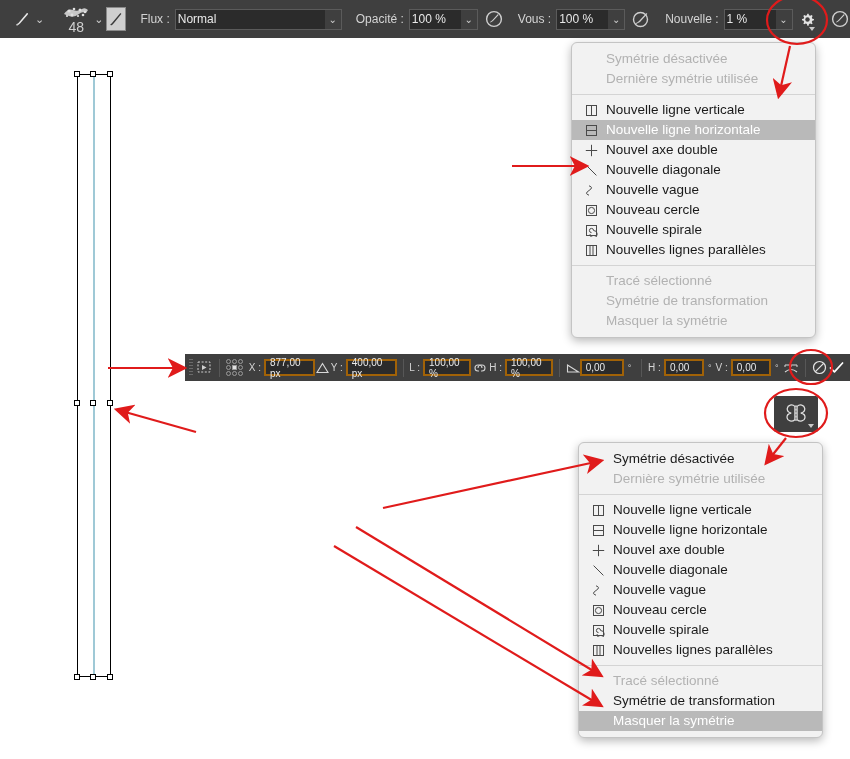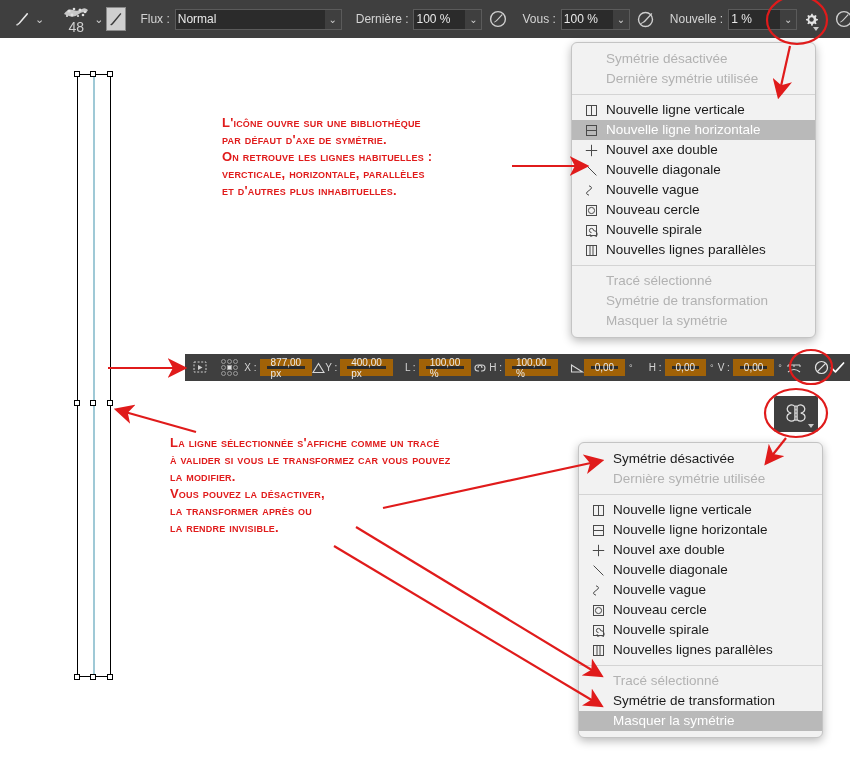--- a/index.html
+++ b/index.html
@@ -55,21 +55,21 @@
     border-left:3px solid transparent; border-right:3px solid transparent; border-top:4px solid #c9c9c9;}
 
   
   .transform-bar {
     position: absolute; left: 185px; top: 354px; width: 665px; height: 27px;
     background: #3f3f3f; display:flex; align-items:center; padding: 0 4px;
     color: #d8d8d8; font-size: 10.5px;
   }
   .transform-bar .grip { height: 17px; margin-right: 4px; }
   .t-field {
-    background: #2b2b2b; border: 7px solid #a16207; color: #eaeaea;
+    background: #2b2b2b; border: 2px solid #a16207; color: #eaeaea;
     font-size: 10px; padding: 1px 4px; height: 17px;
     display:flex; align-items:center;
   }
   .t-lbl { color: #d4d4d4; font-size: 10px; margin-right: 3px; white-space:nowrap; }
   .t-sep { width:1px; height:18px; background:#575757; margin:0 6px; }
   .ref-grid {
     display:grid; grid-template-columns: repeat(3, 5px); grid-template-rows: repeat(3, 5px);
     gap:1px; margin-right: 6px;
   }
   .ref-grid i { width:5px;height:5px;border:1px solid #9a9a9a; border-radius:50%; display:block;}
@@ -165,21 +165,21 @@
     <div class="sep"></div>
 
     <span class="lbl">Flux :</span>
     <div class="combo">
       <div class="field wide">Normal</div>
       <div class="dropdown-arrow">⌄</div>
     </div>
 
     <div class="sep"></div>
 
-    <span class="lbl">Dernière :</span>
+    <span class="lbl">Opacité :</span>
     <div class="combo">
       <div class="field num">100 %</div>
       <div class="dropdown-arrow">⌄</div>
     </div>
     <div class="ico-btn" style="margin-left:6px;">
       <svg width="20" height="20" viewBox="0 0 20 20">
         <circle cx="10" cy="10" r="7.4" fill="none" stroke="#cfcfcf" stroke-width="1.4"></circle>
         <path d="M6 13 L8 11.5 L13.5 5.5 C14 4.9 14.9 5.6 14.4 6.3 L9 12 L6.6 13.6Z" fill="#cfcfcf"></path>
       </svg>
     </div>
@@ -537,31 +537,20 @@
         </div>
         <div class="menu-row noico">
           <span class="mi-text">Symétrie de transformation</span>
         </div>
         <div class="menu-row hl noico">
           <span class="mi-text">Masquer la symétrie</span>
         </div>
       </div>
   </div>
 
-  <div class="note" id="note-top">L'icône ouvre sur une bibliothèque
-par défaut d'axe de symétrie.
-On retrouve les lignes habituelles :
-vercticale, horizontale, parallèles
-et d'autres plus inhabituelles.</div>
-  <div class="note" id="note-bottom">La ligne sélectionnée s'affiche comme un tracé
-à valider si vous le transformez car vous pouvez
-la modifier.
-Vous pouvez la désactiver,
-la transformer après ou
-la rendre invisible.</div>
 
   <svg class="overlay">
     <defs>
       <marker id="ah" markerWidth="9" markerHeight="9" refX="7" refY="4.5" orient="auto">
         <path d="M0,0 L9,4.5 L0,9 L2.4,4.5 Z" fill="#e01b1b"></path>
       </marker>
     </defs>
 
     <ellipse cx="797" cy="20" rx="30" ry="24" fill="none" stroke="#e01b1b" stroke-width="2.2"></ellipse>
 

